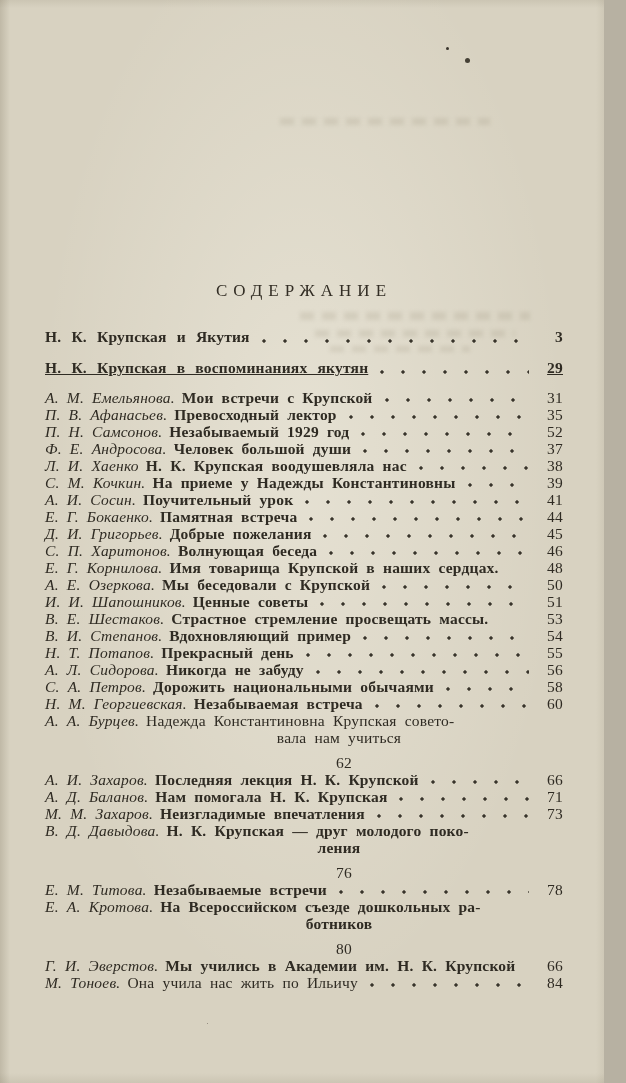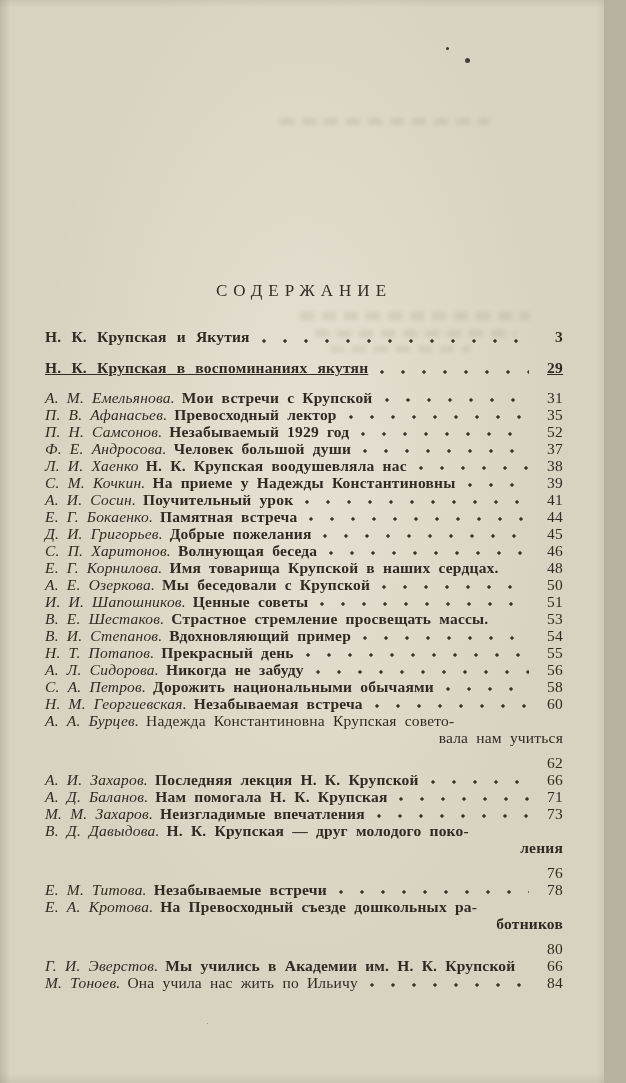--- a/index.html
+++ b/index.html
@@ -51,21 +51,21 @@
     font-size: 17px;
     font-weight: normal;
     line-height: 20px;
     text-align: center;
     letter-spacing: 6px;
     color: #332e25;
   }
   .toc { width: 100%; }
   .row {
     display: flex;
-    align-items: flex-end;
+    align-items: center;
     line-height: 17px;
     font-size: 15.5px;
     white-space: nowrap;
     letter-spacing: 0.2px;
     word-spacing: 4px;
   }
   .section-row {
     font-weight: bold;
     line-height: 20px;
     font-size: 15.5px;
@@ -276,21 +276,21 @@
     <span class="pnum">76</span>
   </div>
         <div class="row">
     <span class="author">Е. М. Титова.</span>
     <span class="title b">Незабываемые встречи</span>
     <span class="leader"></span>
     <span class="pnum">78</span>
   </div>
         <div class="row">
     <span class="author">Е. А. Кротова.</span>
-    <span class="title b">На Превосходный съезде дошкольных ра-</span>
+    <span class="title b">На Всероссийском съезде дошкольных ра-</span>
     <span class="leader" style="background: none;"></span>
     <span class="pnum"></span>
   </div>
         <div class="row cont">
 
     <span class="title b">ботников</span>
     <span class="leader"></span>
     <span class="pnum">80</span>
   </div>
         <div class="row">

